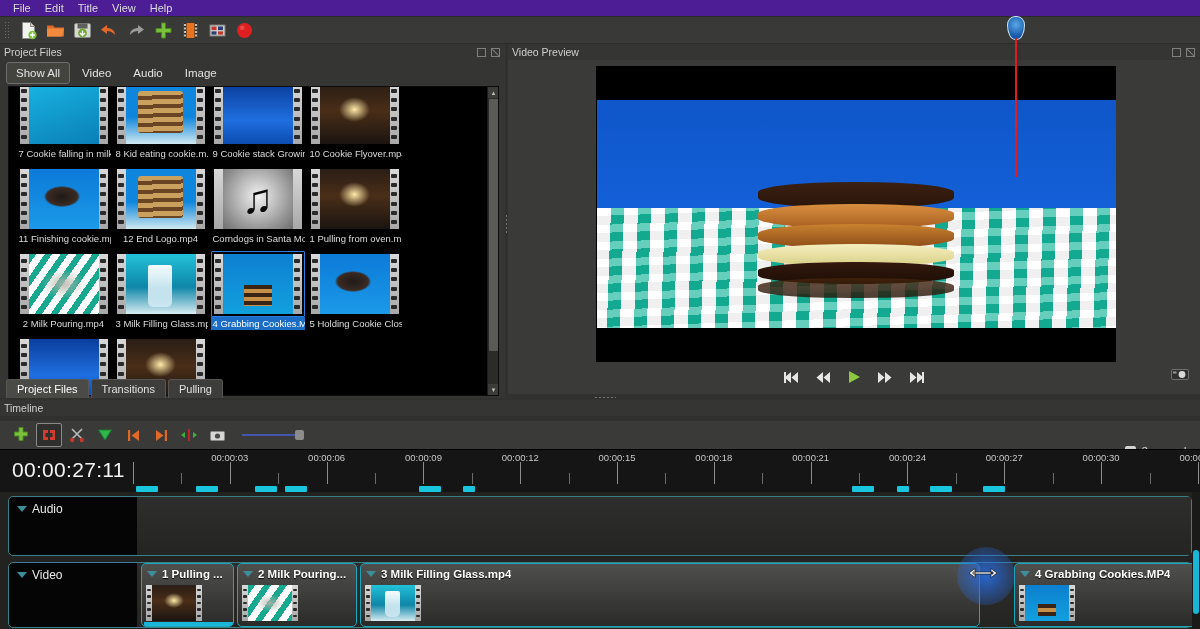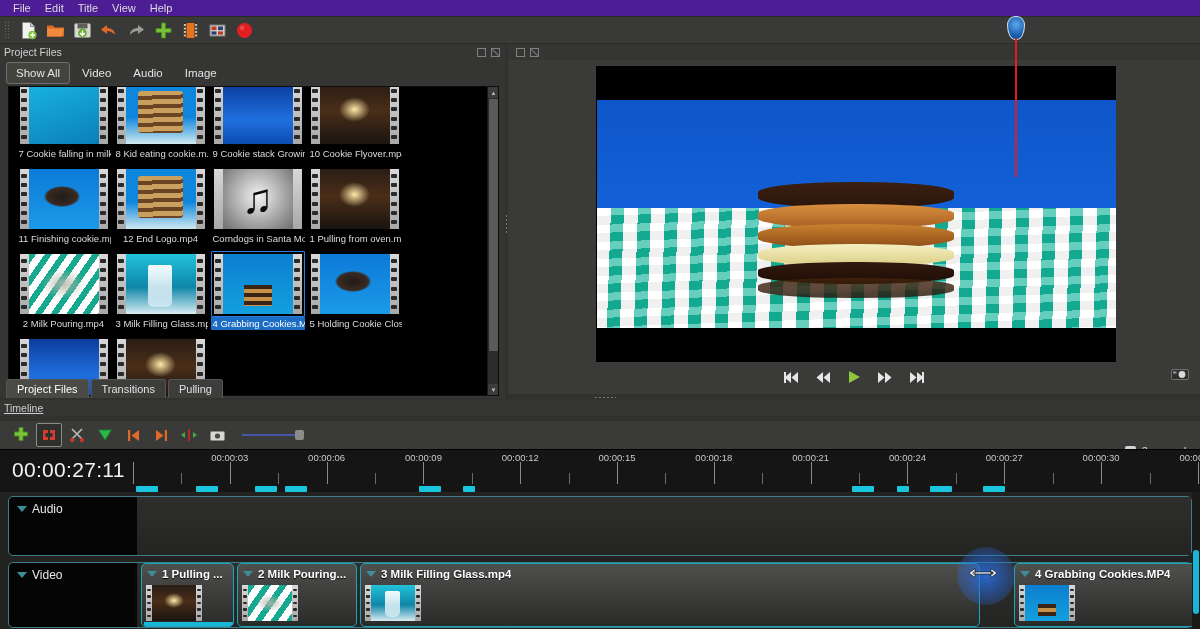--- a/index.html
+++ b/index.html
@@ -265,21 +265,21 @@
     display: flex; align-items: center; justify-content: center; gap: 14px;
   }
   .tr-btn { cursor: pointer; display: flex; align-items: center; }
   #snapshot-btn {
     position: absolute; right: 10px; top: 322px;
     width: 20px; height: 16px; cursor: pointer;
     display: flex; align-items: center; justify-content: center;
   }
 
   
-  #timeline-title { position: absolute; left: 0; top: 400px; width: 1200px; text-decoration: underline; }
+  #timeline-title { position: absolute; left: 0; top: 400px; width: 1200px; }
   #tl-toolbar {
     position: absolute; left: 0; top: 421px; width: 1200px; height: 28px;
     background: #3a3a38; display: flex; align-items: center; padding-left: 8px;
   }
   .tl-btn {
     width: 26px; height: 24px; display: flex;
     align-items: center; justify-content: center; cursor: pointer;
     border-radius: 2px; margin-right: 2px;
   }
   .tl-btn.toggled { border: 1px solid #8a8a88; background: #2f2f2d; }
@@ -871,20 +871,21 @@
 <div id="h-grip"></div>
 
 <div id="left-tabs">
   <div class="tab active">Project Files</div>
   <div class="tab">Transitions</div>
   <div class="tab">Pulling</div>
 </div>
 
 <div id="preview-panel">
   <div class="panel-title">
+    <span class="ttl">Video Preview</span>
     <span class="dock-btn"></span>
     <span class="dock-btn close"></span>
   </div>
 
   <div id="preview-stage">
     <div id="preview-img">
       <div id="pv-table"></div>
       <div id="pv-stack">
         <div class="ck ck1"></div>
           <div class="ck ck2"></div>

